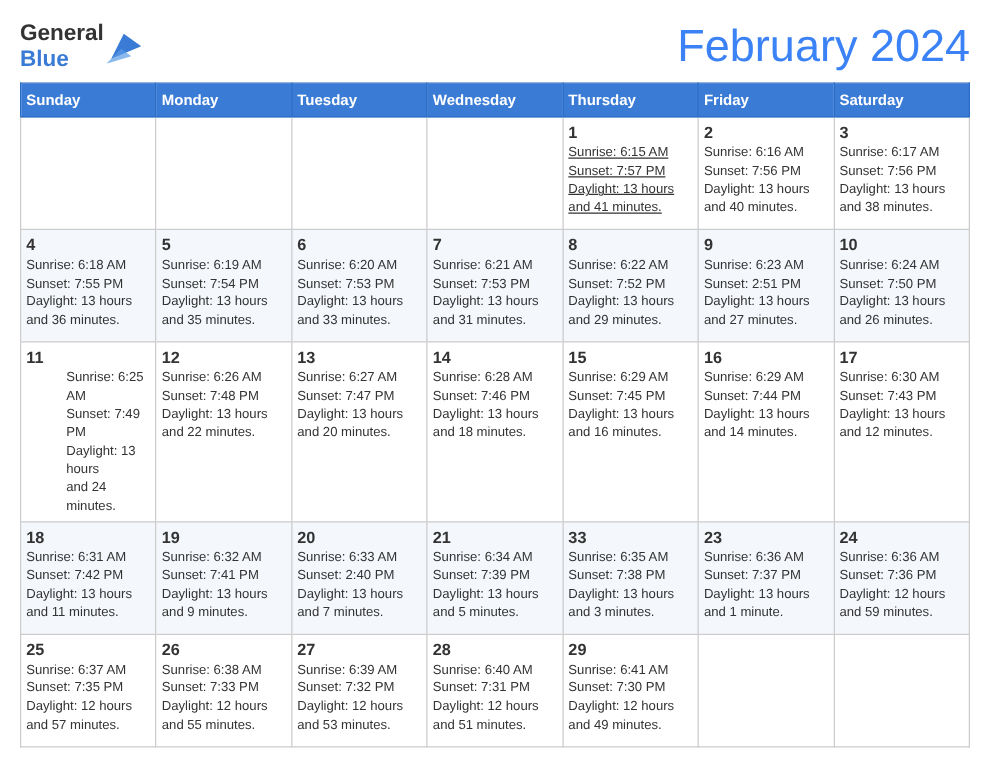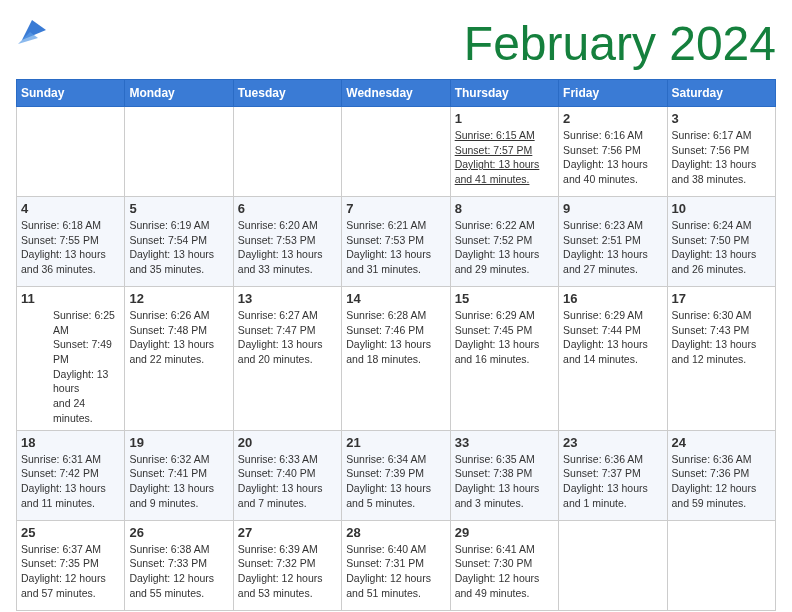--- a/index.html
+++ b/index.html
@@ -32,23 +32,23 @@
     }
     .logo-icon {
       width: 28px;
       height: 28px;
       margin-left: 2px;
     }
     .title-section {
       text-align: right;
     }
     .month-title {
-      font-size: 48px;
+      font-size: 36px;
       font-weight: normal;
-      color: #15803d;
+      color: #3b82f6;
     }
     .location {
       font-size: 15px;
       color: #333;
     }
     table {
       width: 100%;
       border-collapse: collapse;
       font-size: 11px;
     }
@@ -88,20 +88,24 @@
     }
     tbody tr:nth-child(even) td {
       background-color: #f4f7fc;
     }
   </style>
 </head>
 <body>
 
 <div class="header">
   <div class="logo">
+    <div>
+      <span class="logo-text-general">General</span><br>
+      <span class="logo-text-blue">Blue</span>
+    </div>
     <svg class="logo-icon" viewBox="0 0 28 28" xmlns="http://www.w3.org/2000/svg">
       <polygon points="4,24 14,4 28,14" fill="#3a7bd5"></polygon>
       <polygon points="0,28 12,16 20,22" fill="#5a9be5" opacity="0.7"></polygon>
     </svg>
   </div>
   <div class="title-section">
     <div class="month-title">February 2024</div>
   </div>
 </div>
 
@@ -258,21 +262,21 @@
         <td>
           <span class="day-number">19</span>
           <div class="day-info" style="white-space: pre-line;">Sunrise: 6:32 AM
 Sunset: 7:41 PM
 Daylight: 13 hours
 and 9 minutes.</div>
         </td>
         <td>
           <span class="day-number">20</span>
           <div class="day-info" style="white-space: pre-line;">Sunrise: 6:33 AM
-Sunset: 7:40 PM
+Sunset: 2:40 PM
 Daylight: 13 hours
 and 7 minutes.</div>
         </td>
         <td>
           <span class="day-number">21</span>
           <div class="day-info" style="white-space: pre-line;">Sunrise: 6:34 AM
 Sunset: 7:39 PM
 Daylight: 13 hours
 and 5 minutes.</div>
         </td>

